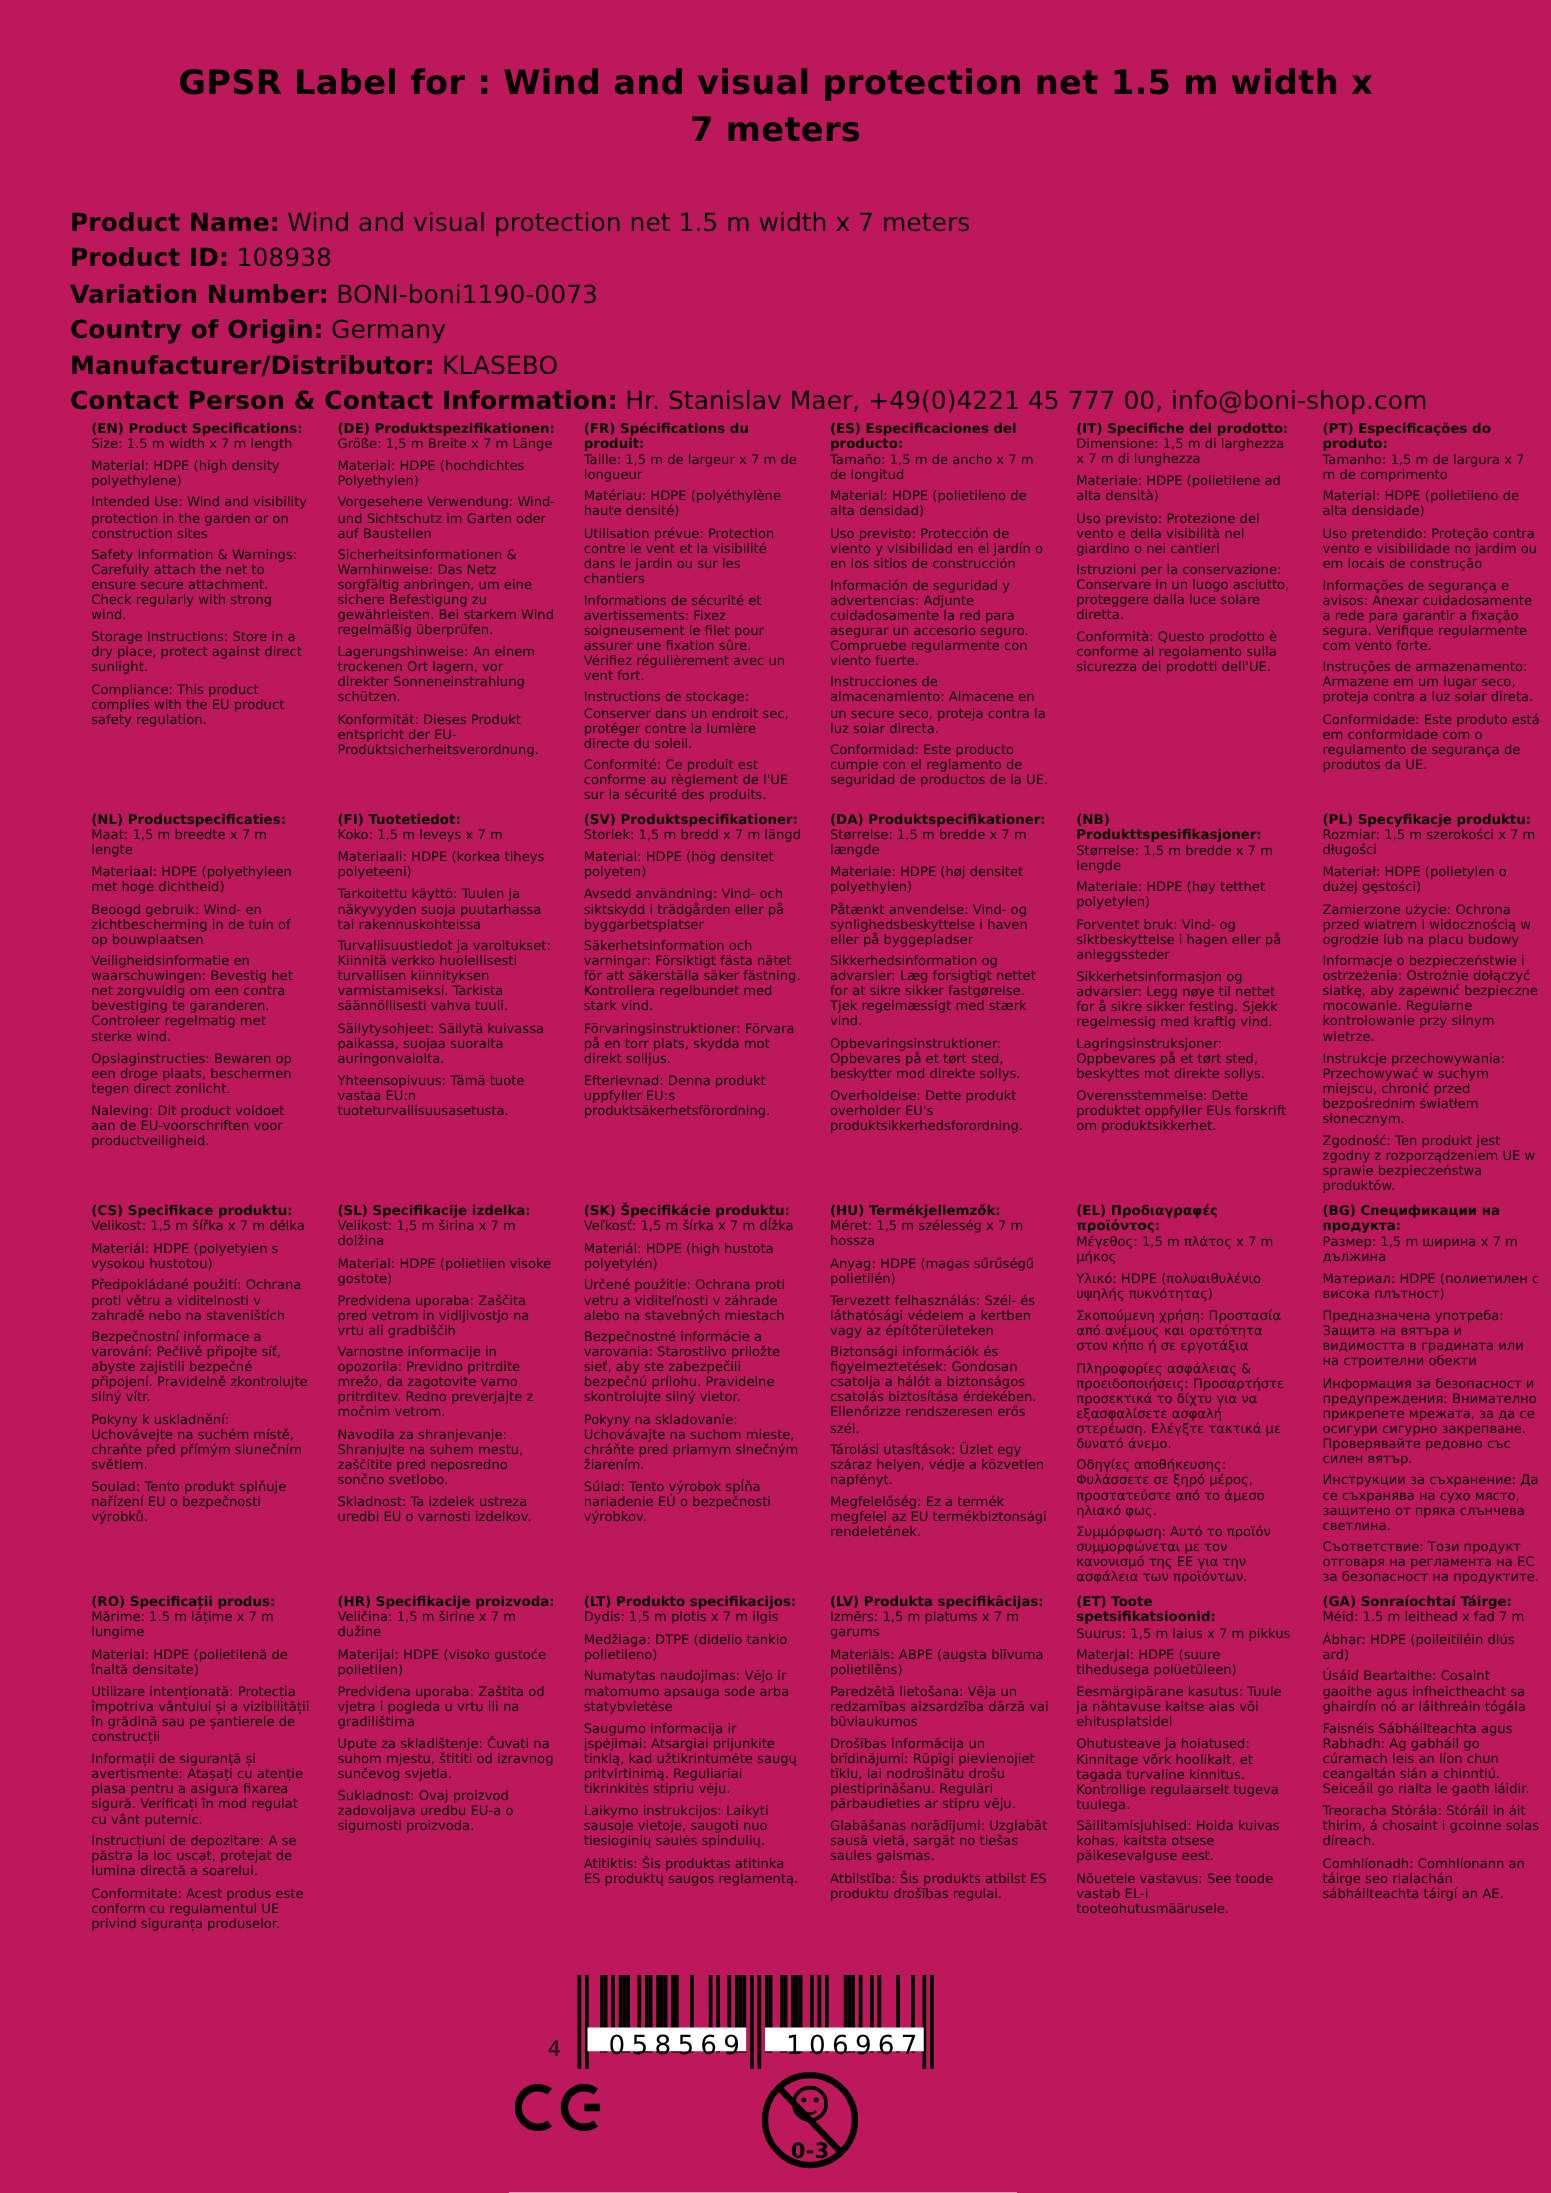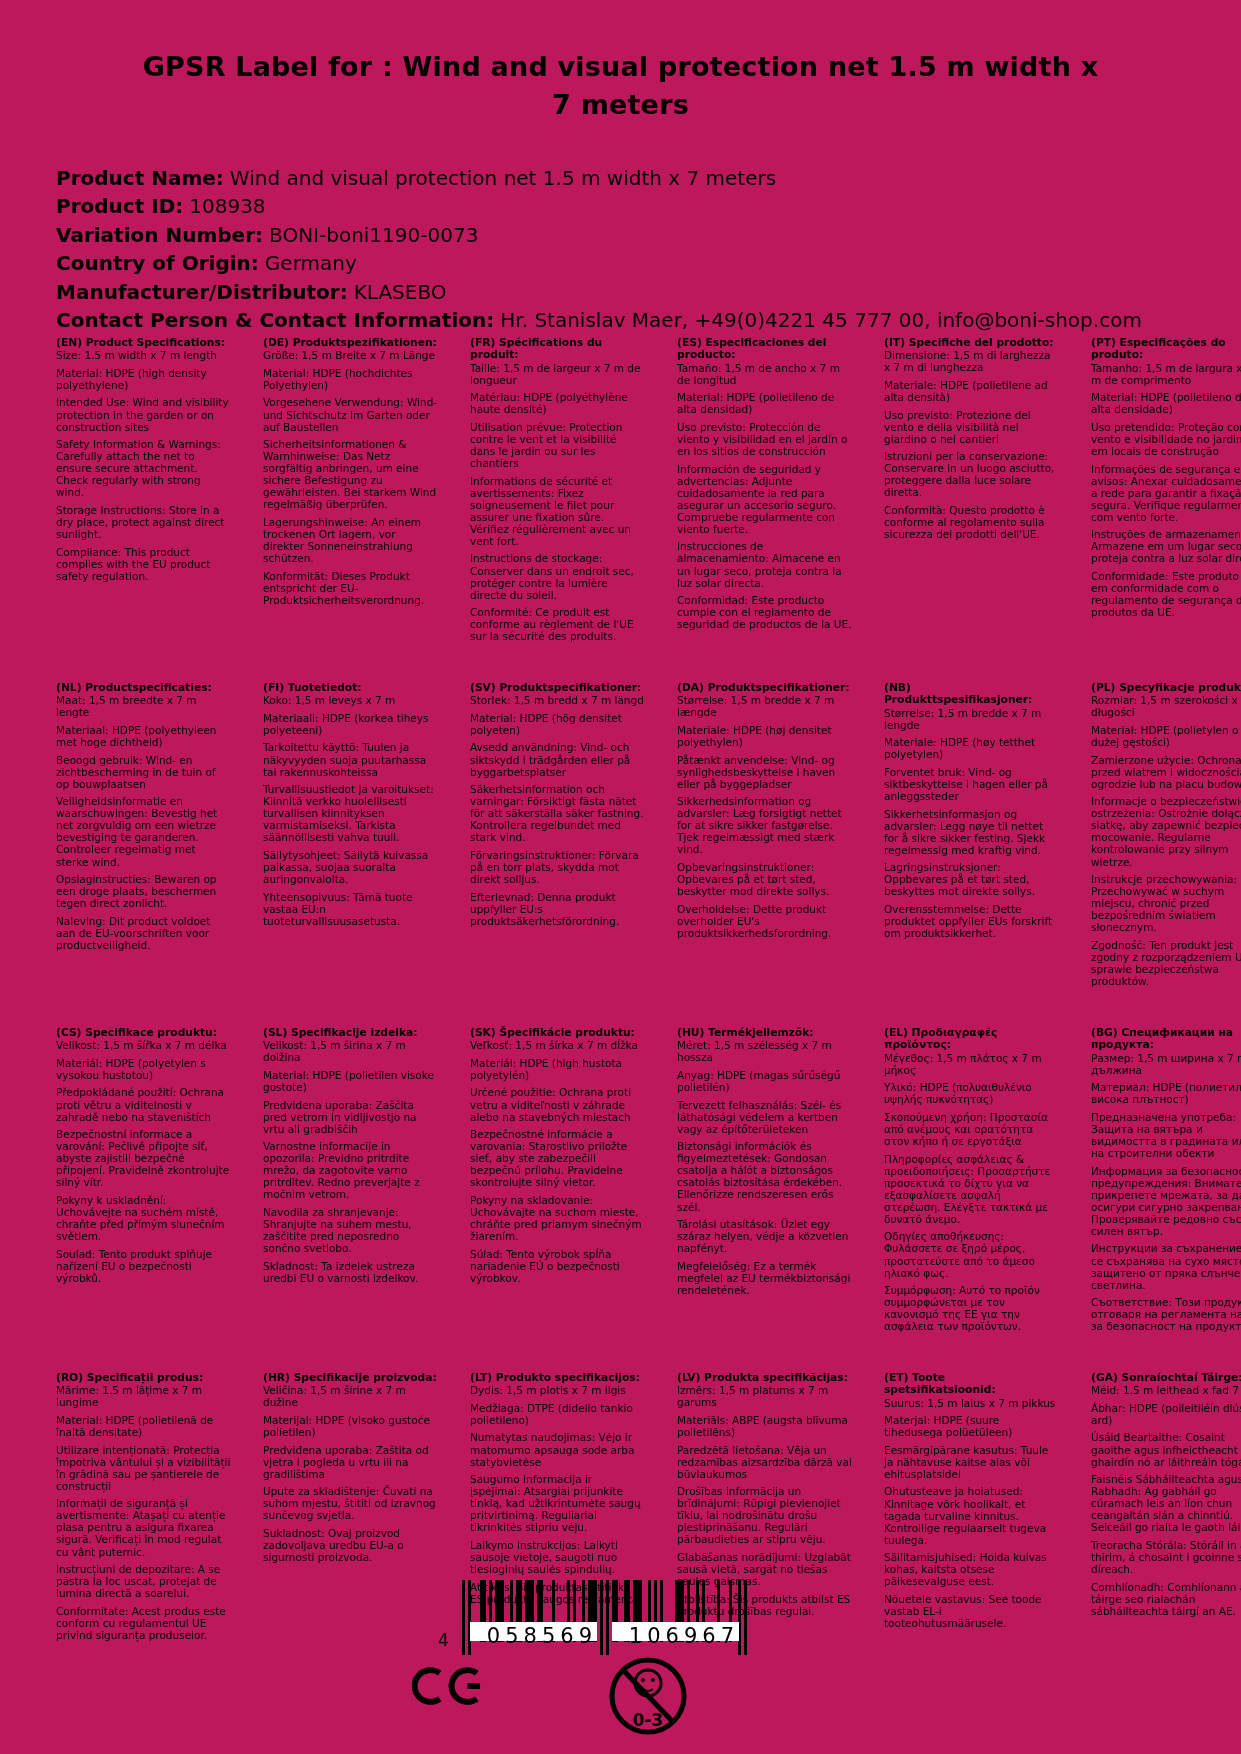--- a/index.html
+++ b/index.html
@@ -4,23 +4,23 @@
 <style>
   html,body{margin:0;padding:0;background:#fff;}
   body{font-family:"DejaVu Sans","Liberation Sans",sans-serif;color:#000;}
   .page{position:relative;width:1241px;height:1754px;background:#be185d;overflow:hidden;}
   .title{position:absolute;top:48px;left:140px;width:961px;text-align:center;
          font-size:27px;font-weight:bold;line-height:1.4;letter-spacing:0.2px;}
   .info{position:absolute;top:164px;left:56px;font-size:20px;line-height:1.42;}
   .info-row{white-space:nowrap;}
   .info-label{font-weight:bold;}
   .info-value{margin-left:6px;}
-  .grid{position:absolute;top:337px;left:56px;width:1160px;display:grid;
+  .grid{position:absolute;top:337px;left:73px;width:1160px;display:grid;
         grid-template-columns:repeat(6,175px);column-gap:22px;
-        grid-template-rows:repeat(4,313px);gap:32px;}
+        grid-template-rows:repeat(4,313px);}
   .lang-block{font-size:10.5px;line-height:1.15;overflow:visible;}
   .lang-heading{font-weight:bold;font-size:10.7px;margin:0;}
   .lang-block p{margin:0 0 5.5px 0;}
   
   .barcode{position:absolute;left:438px;top:1580px;width:320px;height:80px;}
   .bc-first{position:absolute;left:0;top:50px;font-size:17px;}
   .bars{position:absolute;left:24px;top:0;display:flex;height:76px;}
   .bc-mod{width:3px;height:62px;flex:0 0 3px;}
   .bc-bar{background:#000;}
   .bc-guard{height:75px;}
@@ -75,21 +75,21 @@
         <p>Informations de sécurité et avertissements: Fixez soigneusement le filet pour assurer une fixation sûre. Vérifiez régulièrement avec un vent fort.</p>
         <p>Instructions de stockage: Conserver dans un endroit sec, protéger contre la lumière directe du soleil.</p>
         <p>Conformité: Ce produit est conforme au règlement de l'UE sur la sécurité des produits.</p>
       </div>
       <div class="lang-block">
         <div class="lang-heading">(ES) Especificaciones del producto:</div>
         <p>Tamaño: 1,5 m de ancho x 7 m de longitud</p>
         <p>Material: HDPE (polietileno de alta densidad)</p>
         <p>Uso previsto: Protección de viento y visibilidad en el jardín o en los sitios de construcción</p>
         <p>Información de seguridad y advertencias: Adjunte cuidadosamente la red para asegurar un accesorio seguro. Compruebe regularmente con viento fuerte.</p>
-        <p>Instrucciones de almacenamiento: Almacene en un lugar seco, proteja contra la luz solar directa.</p>
+        <p>Instrucciones de almacenamiento: Almacene en un secure seco, proteja contra la luz solar directa.</p>
         <p>Conformidad: Este producto cumple con el reglamento de seguridad de productos de la UE.</p>
       </div>
       <div class="lang-block">
         <div class="lang-heading">(IT) Specifiche del prodotto:</div>
         <p>Dimensione: 1,5 m di larghezza x 7 m di lunghezza</p>
         <p>Materiale: HDPE (polietilene ad alta densità)</p>
         <p>Uso previsto: Protezione del vento e della visibilità nel giardino o nei cantieri</p>
         <p>Istruzioni per la conservazione: Conservare in un luogo asciutto, proteggere dalla luce solare diretta.</p>
         <p>Conformità: Questo prodotto è conforme al regolamento sulla sicurezza dei prodotti dell'UE.</p>
       </div>
@@ -100,21 +100,21 @@
         <p>Uso pretendido: Proteção contra vento e visibilidade no jardim ou em locais de construção</p>
         <p>Informações de segurança e avisos: Anexar cuidadosamente a rede para garantir a fixação segura. Verifique regularmente com vento forte.</p>
         <p>Instruções de armazenamento: Armazene em um lugar seco, proteja contra a luz solar direta.</p>
         <p>Conformidade: Este produto está em conformidade com o regulamento de segurança de produtos da UE.</p>
       </div>
       <div class="lang-block">
         <div class="lang-heading">(NL) Productspecificaties:</div>
         <p>Maat: 1,5 m breedte x 7 m lengte</p>
         <p>Materiaal: HDPE (polyethyleen met hoge dichtheid)</p>
         <p>Beoogd gebruik: Wind- en zichtbescherming in de tuin of op bouwplaatsen</p>
-        <p>Veiligheidsinformatie en waarschuwingen: Bevestig het net zorgvuldig om een wietrze bevestiging te garanderen. Controleer regelmatig met sterke wind.</p>
+        <p>Veiligheidsinformatie en waarschuwingen: Bevestig het net zorgvuldig om een contra bevestiging te garanderen. Controleer regelmatig met sterke wind.</p>
         <p>Opslaginstructies: Bewaren op een droge plaats, beschermen tegen direct zonlicht.</p>
         <p>Naleving: Dit product voldoet aan de EU-voorschriften voor productveiligheid.</p>
       </div>
       <div class="lang-block">
         <div class="lang-heading">(FI) Tuotetiedot:</div>
         <p>Koko: 1,5 m leveys x 7 m</p>
         <p>Materiaali: HDPE (korkea tiheys polyeteeni)</p>
         <p>Tarkoitettu käyttö: Tuulen ja näkyvyyden suoja puutarhassa tai rakennuskohteissa</p>
         <p>Turvallisuustiedot ja varoitukset: Kiinnitä verkko huolellisesti turvallisen kiinnityksen varmistamiseksi. Tarkista säännöllisesti vahva tuuli.</p>
         <p>Säilytysohjeet: Säilytä kuivassa paikassa, suojaa suoralta auringonvalolta.</p>

